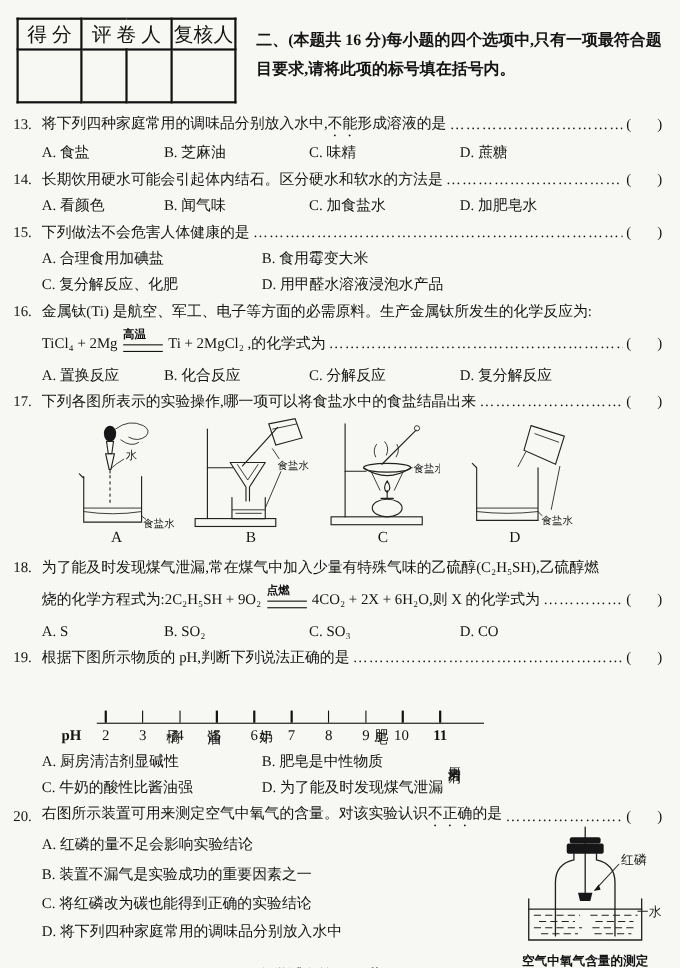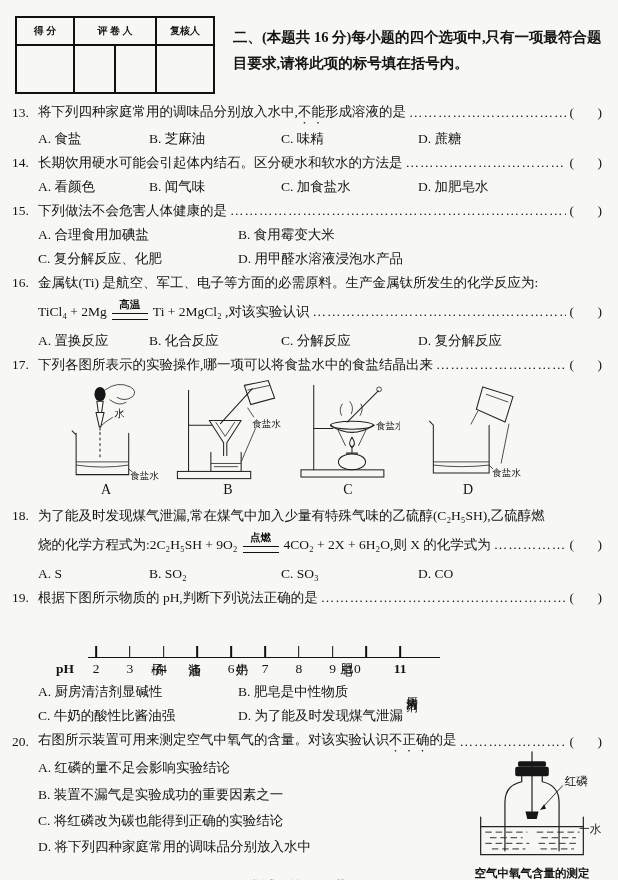--- a/index.html
+++ b/index.html
@@ -8,41 +8,41 @@
     background:#f7f7f4;color:#141414;
     font-family:"Liberation Serif","DejaVu Serif",serif;
     font-size:13.5px;
   }
   .page{box-sizing:border-box;width:618px;height:880px;padding:16px 16px 0 12px;position:relative;}
 
   
   .header{display:flex;gap:18px;margin-bottom:6px;}
   table.score{border-collapse:collapse;flex:none;margin-left:3px;}
   table.score td,table.score th{border:2px solid #111;padding:0;text-align:center;vertical-align:middle;}
-  table.score th{height:26px;font-size:10px;font-weight:bold;}
+  table.score th{height:26px;font-size:18px;font-weight:normal;}
   table.score td{height:46px;}
   .w1{width:56px}.w2{width:39px}.w3{width:56px}
   .intro{flex:1;font-weight:bold;font-size:14.5px;line-height:1.8;padding-top:8px;max-width:386px;}
 
   
   .qline{display:flex;align-items:center;line-height:1.78;}
   .qnum{flex:none;width:26px;}
   .stem{flex:none;white-space:pre;}
   .leader{flex:1 1 0;overflow:hidden;white-space:nowrap;margin:0 3px;letter-spacing:1px;min-width:8px;}
   .bracket{flex:none;white-space:pre;}
   .emph{-webkit-text-emphasis:filled dot #141414;-webkit-text-emphasis-position:under right;
         text-emphasis:filled dot #141414;text-emphasis-position:under right;}
   .opts4{display:grid;grid-template-columns:111px 132px 137px auto;padding-left:26px;line-height:1.78;}
   .opts2{display:grid;grid-template-columns:200px auto;padding-left:26px;line-height:1.78;}
   .opt{white-space:pre;}
 
   
   .eqline{display:flex;align-items:center;padding-left:26px;line-height:1.9;height:34px;}
   .eqtxt{white-space:pre;}
-  .cond{display:inline-flex;flex-direction:column;align-items:center;margin:12px 5px;transform:translateY(-2px);font-family:Liberation Serif, serif;}
+  .cond{display:inline-flex;flex-direction:column;margin:12px 5px;transform:translateY(-2px);font-family:Liberation Serif, serif;}
   .cond-label{font-size:10.5px;line-height:1;margin-bottom:2px;font-weight:bold;}
   .cond-bar{width:36px;height:5px;border-top:1.7px solid #111;border-bottom:1.7px solid #111;}
 
   
   .figrow{display:flex;align-items:flex-end;gap:14px;padding-left:40px;margin:2px 0 6px;}
   .fig{text-align:center;}
   .fig svg{display:block;}
   .figcap{font-size:14px;margin-top:1px;}
   svg .ln{stroke:#222;stroke-width:1.3;fill:none;stroke-linecap:round;}
   svg .thin{stroke:#222;stroke-width:1;fill:none;}
@@ -143,21 +143,21 @@
     <div class="qline">
       <span class="qnum">16.</span>
       <span class="stem">金属钛(Ti) 是航空、军工、电子等方面的必需原料。生产金属钛所发生的化学反应为:</span>
     </div>
     <div class="eqline">
       <span class="eqtxt">TiCl₄ + 2Mg</span>
       <span class="cond">
         <span class="cond-label">高温</span>
         <span class="cond-bar"></span>
       </span>
-      <span class="eqtxt">Ti + 2MgCl₂ ,对该实验认识</span>
+      <span class="eqtxt">Ti + 2MgCl₂ ,的化学式为</span>
       <span class="leader">………………………………………………………………………………………………</span>
       <span class="bracket">(       )</span>
     </div>
     <div class="opts4">
       <span class="opt">A. 置换反应</span>
       <span class="opt">B. 化合反应</span>
       <span class="opt">C. 分解反应</span>
       <span class="opt">D. 复分解反应</span>
     </div>
   </div>
@@ -287,21 +287,21 @@
         <div class="ph-num" style="left: 115.4px;">5</div>
         <div class="ph-tick" style="left: 149.2px;"></div>
         <div class="ph-num" style="left: 149.2px;">6</div>
         <div class="ph-tick" style="left: 183px;"></div>
         <div class="ph-num" style="left: 183px;">7</div>
         <div class="ph-tick" style="left: 216.8px;"></div>
         <div class="ph-num" style="left: 216.8px;">8</div>
         <div class="ph-tick" style="left: 250.6px;"></div>
         <div class="ph-num" style="left: 250.6px;">9</div>
         <div class="ph-tick" style="left: 284.4px;"></div>
-        <div class="ph-num" style="left: 272px;">10</div>
+        <div class="ph-num" style="left: 283px;">10</div>
         <div class="ph-tick" style="left: 318.2px;"></div>
         <div class="ph-num" style="left: 318.2px; font-weight: bold;">11</div>
         <div class="ph-sub" style="left: 74.84px;">橘子</div>
         <div class="ph-sub" style="left: 112.02px;">酱油</div>
         <div class="ph-sub" style="left: 159.34px;">牛奶</div>
         <div class="ph-sub" style="left: 264.12px;">肥皂</div>
         <div class="ph-sub tall" style="left: 330.03px;">厨房清洁剂</div>
       </div>
     <div class="opts2">
       <span class="opt">A. 厨房清洁剂显碱性</span>

